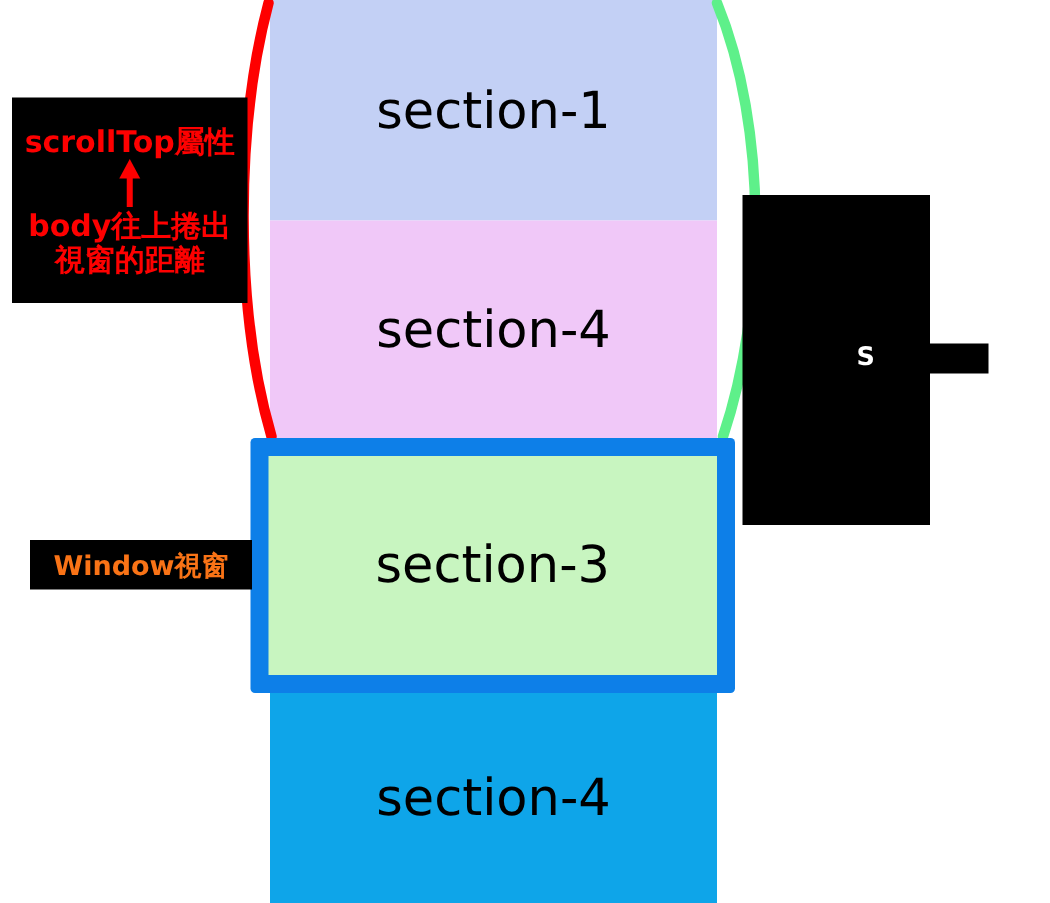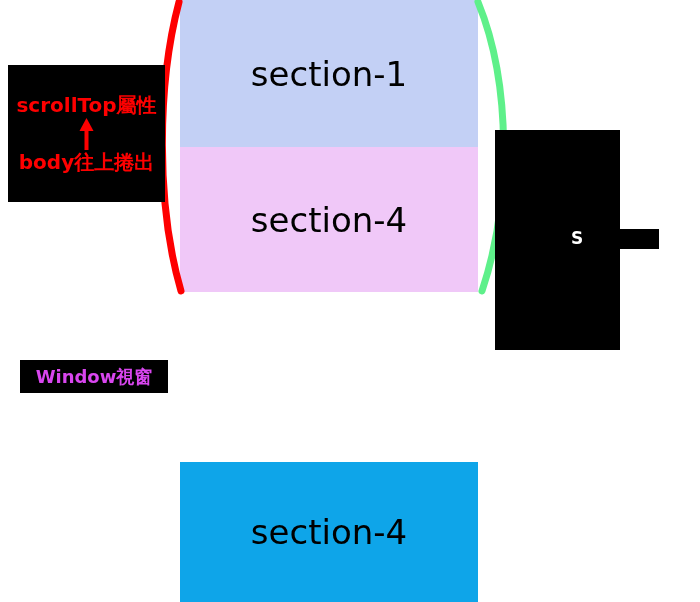--- a/index.html
+++ b/index.html
@@ -95,21 +95,21 @@
     width: 100%;
     height: 34px;
     display: block;
   }
 
   #callout-window {
     left: 20px;
     top: 360px;
     width: 148px;
     height: 33px;
-    color: #d946ef;
+    color: #f97316;
     font-family: "DejaVu Sans", sans-serif;
     font-weight: bold;
     font-size: 18px;
     display: flex;
     align-items: center;
     justify-content: center;
   }
 
   #callout-scroll-right {
     left: 495px;
@@ -172,29 +172,37 @@
     <path d="M 179 2 C 157 85, 156 205, 181 291" fill="none" stroke="#fe0000" stroke-width="7" stroke-linecap="round"></path>
     <path d="M 478 2 C 512 85, 511 205, 482 291" fill="none" stroke="#5ef08a" stroke-width="7" stroke-linecap="round"></path>
   </svg>
 
   <div class="callout" id="callout-scroll-right">
     <span class="label">Sc</span>
   </div>
   <div id="redaction-bar-2"></div>
   <div id="redaction-bar"></div>
 
+  <div id="viewport-frame">
+    <div class="inner">
+      <div id="sec3inner">
+        <span>section-3</span>
+      </div>
+    </div>
+  </div>
 
   <div class="callout" id="callout-scrolltop">
     <div class="line-top">scrollTop屬性</div>
 
     <svg class="arrow-up" viewBox="0 0 60 34">
       <line x1="30" y1="33" x2="30" y2="9" stroke="#fe0000" stroke-width="4"></line>
       <polygon points="30,1 23,14 37,14" fill="#fe0000"></polygon>
     </svg>
 
     <div class="line-bot">body往上捲出</div>
+    <div class="line-bot">視窗的距離</div>
   </div>
 
   <div class="callout" id="callout-window">
     <span>Window視窗</span>
   </div>
 
 </div>
 
 </body></html>

